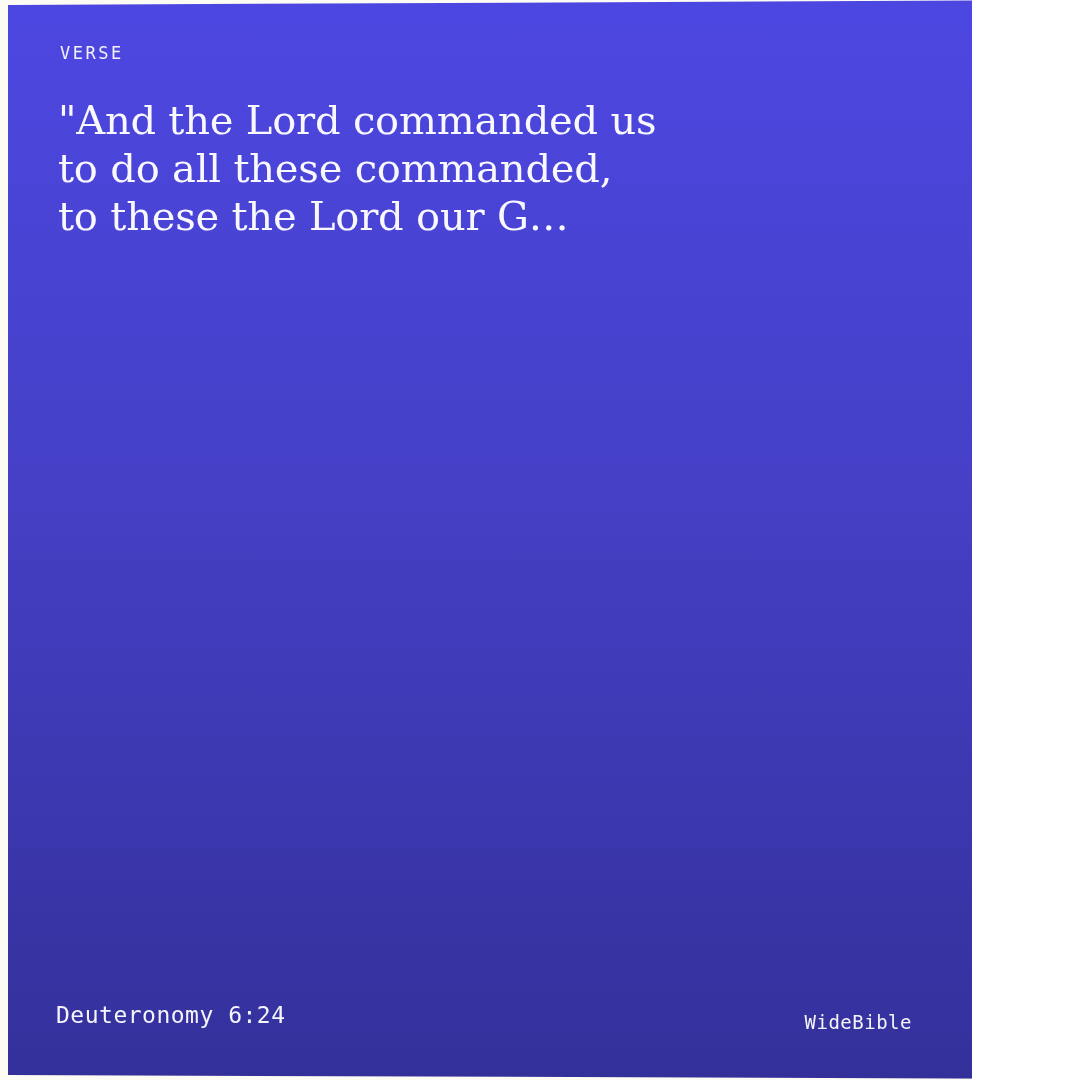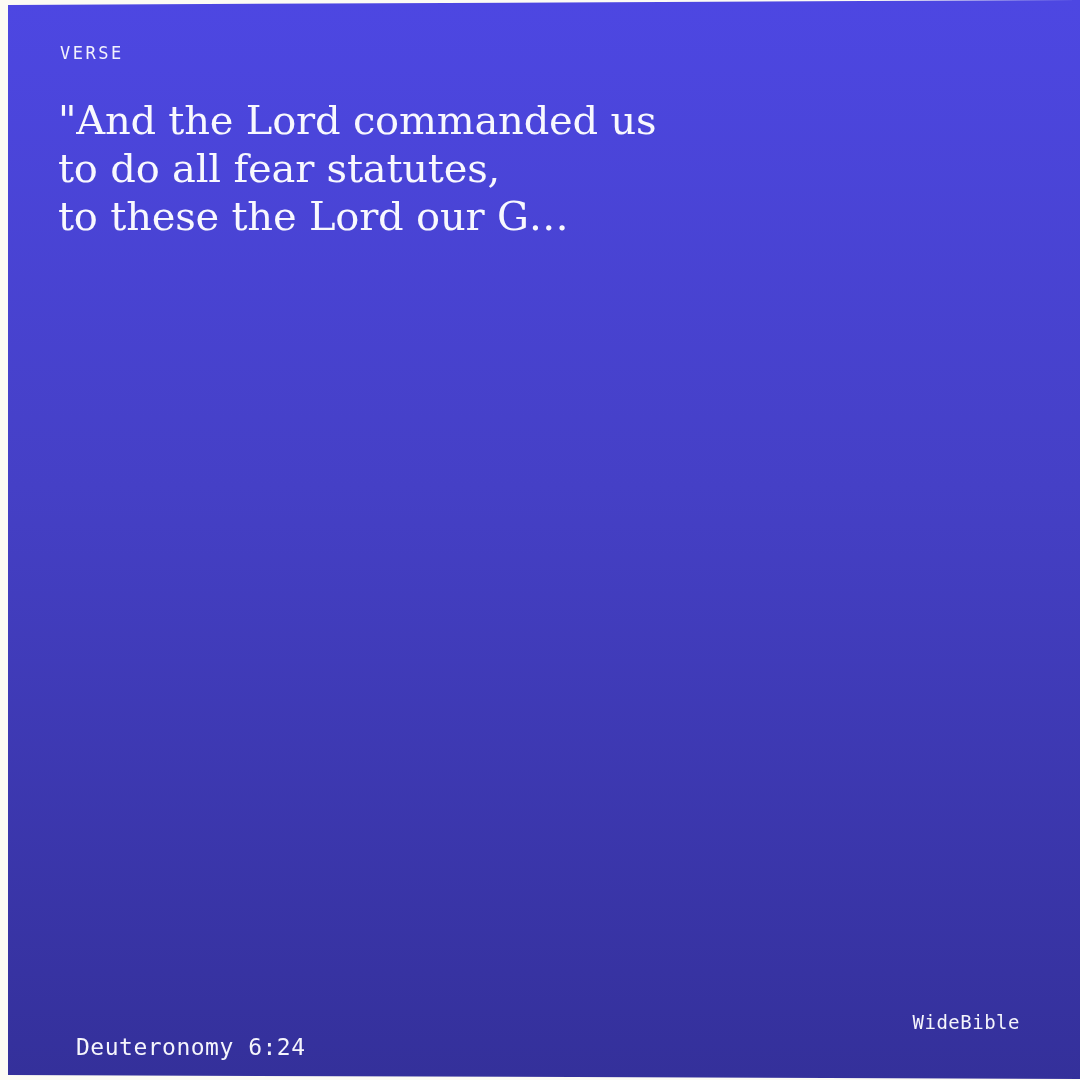--- a/index.html
+++ b/index.html
@@ -5,21 +5,21 @@
   html, body {
     margin: 0;
     padding: 0;
     width: 1080px;
     height: 1080px;
     overflow: hidden;
     font-family: "DejaVu Sans", sans-serif;
   }
   .page {
     position: relative;
-    width: 1080px;
+    width: 972px;
     height: 1080px;
     background: var(--page-bg, #FCFBF4);
   }
   
   .card {
     position: absolute;
     inset: 0;
     background: linear-gradient(180deg, var(--grad-top, #4D47E2) 0%, #4540C6 45%, var(--grad-bottom, #34309A) 100%);
     clip-path: polygon(8px 5px, 1080px 0px, 1080px 1079px, 8px 1075px);
   }
@@ -39,28 +39,27 @@
     top: 96px;
     font-family: "DejaVu Serif", "Liberation Serif", serif;
     font-size: 40px;
     line-height: 48px;
     font-weight: 400;
     color: #F8F8FE;
     letter-spacing: -0.2px;
   }
   .reference {
     position: absolute;
-    left: 76px;
+    left: 56px;
     top: 1002px;
     font-family: "DejaVu Sans Mono", "Liberation Mono", monospace;
     font-size: 23px;
     line-height: 26px;
     letter-spacing: 0.5px;
     color: #F5F5FC;
-    margin-top: 32px;
   }
   .brand {
     position: absolute;
     right: 60px;
     top: 1011px;
     font-family: "DejaVu Sans Mono", "Liberation Mono", monospace;
     font-size: 19px;
     line-height: 22px;
     letter-spacing: 0.5px;
     color: #F5F5FC;
@@ -69,21 +68,21 @@
 </style>
 </head>
 <body>
 
 <div class="page">
   <div class="card">
     <div class="kicker">VERSE</div>
 
     <div class="quote">
       <div class="quote-line">"And the Lord commanded us</div>
-      <div class="quote-line">to do all fear statutes,</div>
+      <div class="quote-line">to do all these commanded,</div>
       <div class="quote-line">to these the Lord our G…</div>
     </div>
 
     <div class="reference">Deuteronomy 6:24</div>
 
     <div class="brand">WideBible</div>
   </div>
 </div>
 
 </body></html>

